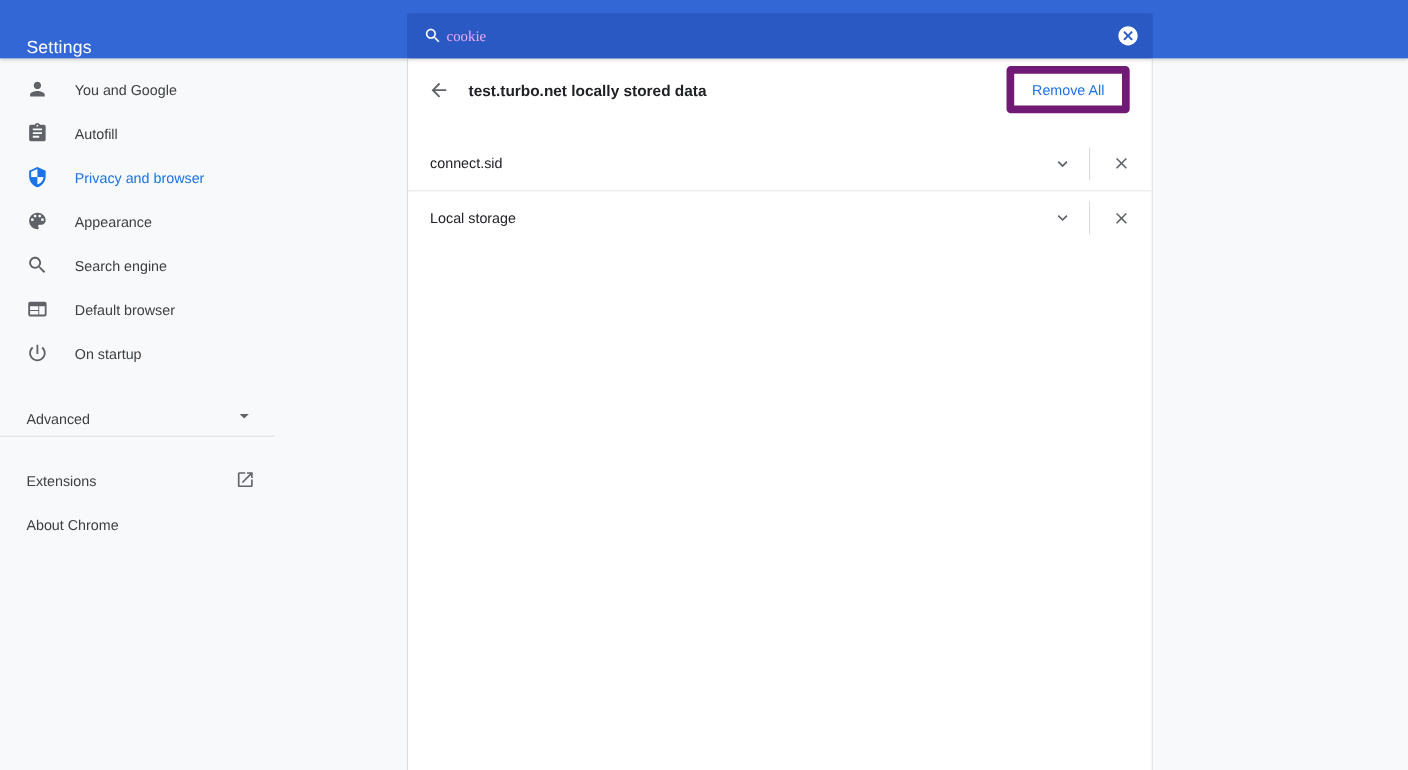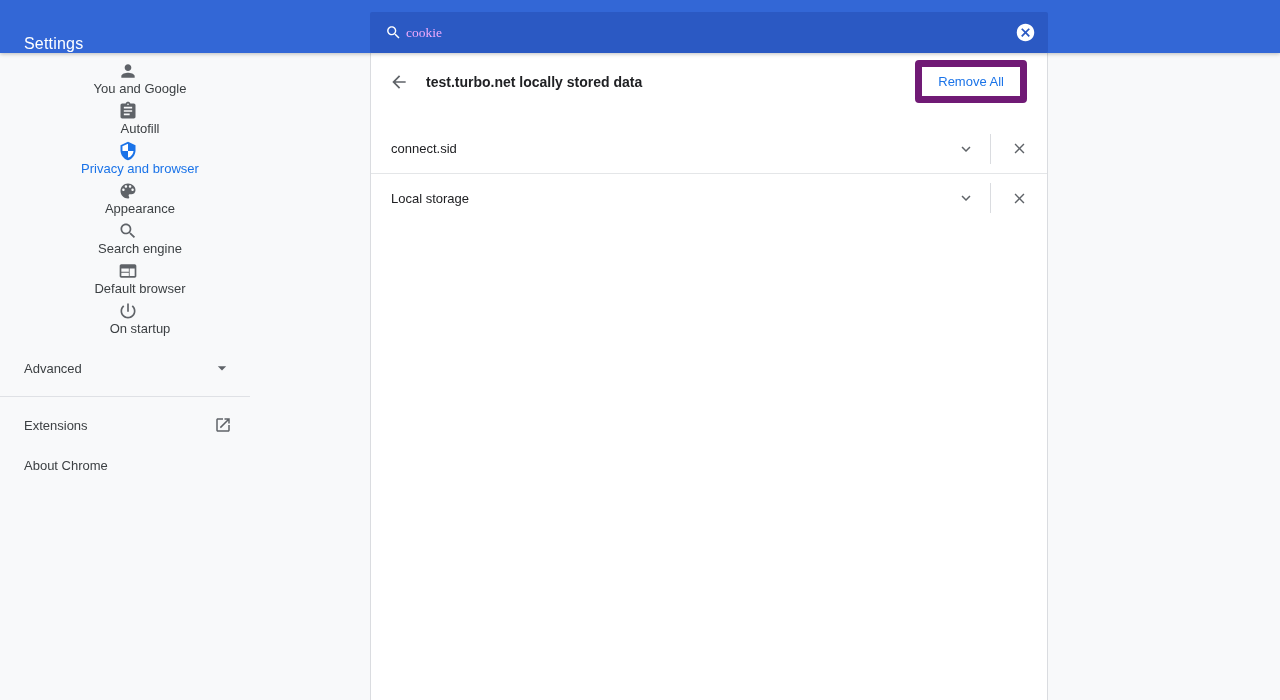--- a/index.html
+++ b/index.html
@@ -75,37 +75,36 @@
 
   
   .nav-item {
     width: 250px;
     height: 40px;
     display: flex;
     align-items: center;
     padding: 0 18px 0 24px;
     cursor: pointer;
     border-radius: 0 20px 20px 0;
-    flex-direction: column;
   }
   .nav-item svg { flex: none; fill: #5f6368; }
   .nav-label {
     margin-left: 24px;
     font-size: 13px;
     font-weight: 500;
     color: #3c4043;
     white-space: nowrap;
   }
   .nav-item.selected .nav-label { color: #1a73e8; }
   .nav-gap { height: 7px; }
   .nav-row-plain {
     width: 250px;
     height: 40px;
     display: flex;
-    align-items: center;
+    align-items: flex-end;
     justify-content: space-between;
     padding: 0 18px 0 24px;
     cursor: pointer;
   }
   .nav-row-plain .nav-label { margin-left: 0; }
   .nav-row-plain svg { fill: #5f6368; }
   .sidebar-divider {
     width: 250px;
     border: none;
     border-top: 1px solid #dfe1e5;

